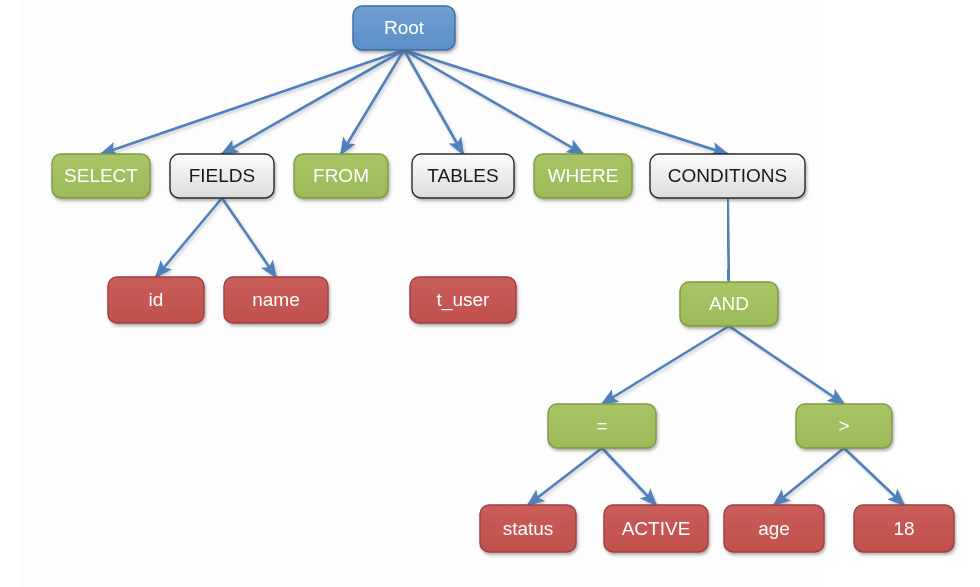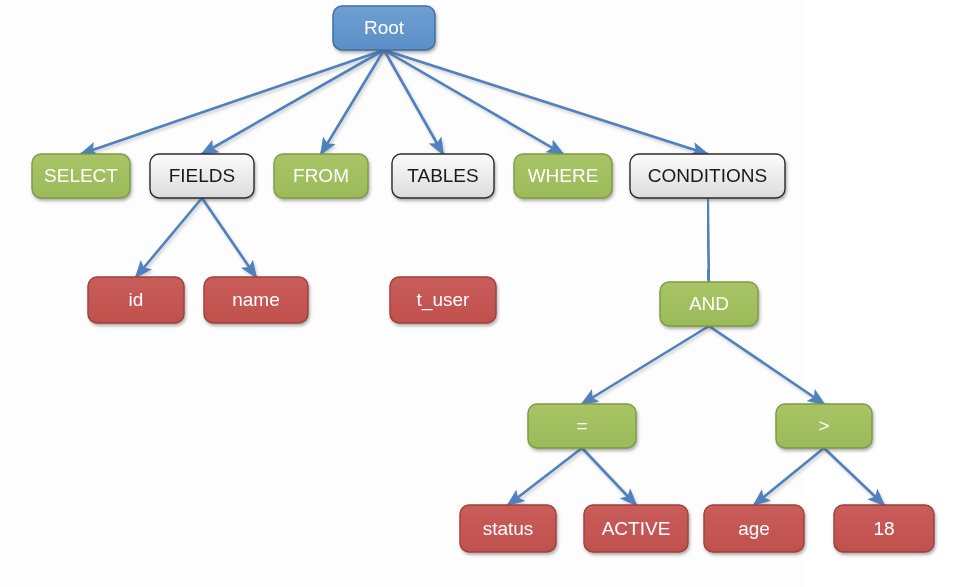--- a/index.html
+++ b/index.html
@@ -12,20 +12,21 @@
     width: 980px;
     height: 587px;
     overflow: hidden;
     font-family: "Liberation Sans", sans-serif;
   }
   #diagram-root {
     position: relative;
     width: 804px;
     height: 587px;
     background: #fdfdfd;
+    margin-left: 20px;
   }
   #tree-svg {
     position: absolute;
     top: 0;
     left: 0;
     width: 980px;
     height: 587px;
     display: block;
   }
   .node-label {

